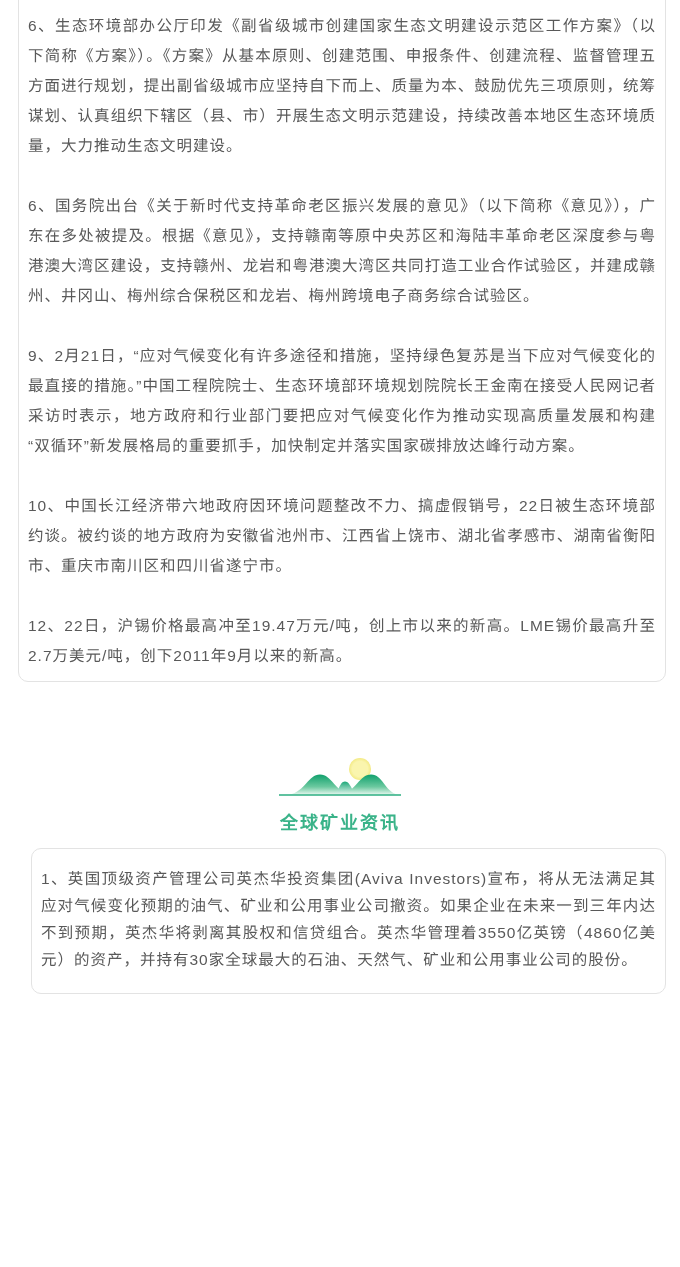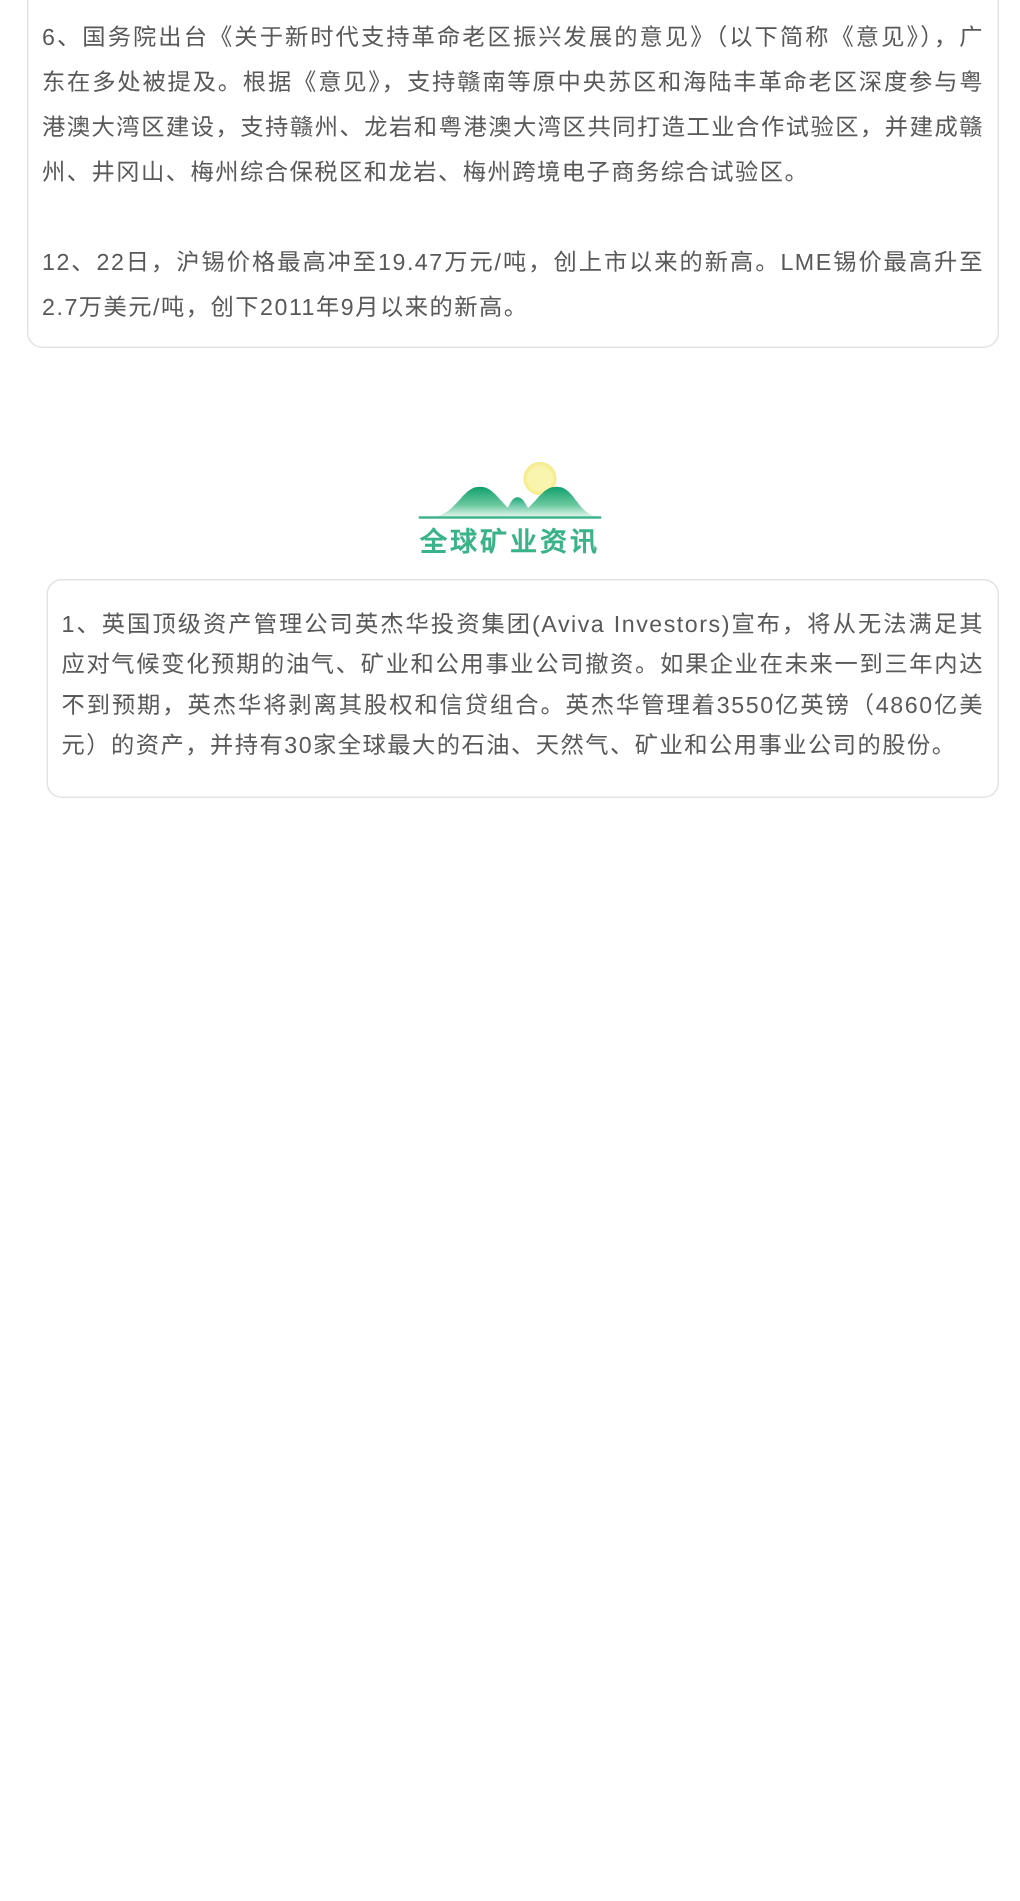--- a/index.html
+++ b/index.html
@@ -43,33 +43,36 @@
   }
   .logo-block {
     margin-top: 74px;
     text-align: center;
   }
   .logo-art {
     display: block;
     margin: 0 auto;
   }
   .logo-title {
-    margin-top: 2px;
+    margin-top: 14px;
     color: #3ab389;
     font-size: 18px;
     font-weight: bold;
     letter-spacing: 2px;
     line-height: 26px;
   }
 </style>
 </head>
 <body>
 
 <div class="card card-1">
+  <p class="para">6、生态环境部办公厅印发《副省级城市创建国家生态文明建设示范区工作方案》（以下简称《方案》）。《方案》从基本原则、创建范围、申报条件、创建流程、监督管理五方面进行规划，提出副省级城市应坚持自下而上、质量为本、鼓励优先三项原则，统筹谋划、认真组织下辖区（县、市）开展生态文明示范建设，持续改善本地区生态环境质量，大力推动生态文明建设。</p>
   <p class="para">6、国务院出台《关于新时代支持革命老区振兴发展的意见》（以下简称《意见》），广东在多处被提及。根据《意见》，支持赣南等原中央苏区和海陆丰革命老区深度参与粤港澳大湾区建设，支持赣州、龙岩和粤港澳大湾区共同打造工业合作试验区，并建成赣州、井冈山、梅州综合保税区和龙岩、梅州跨境电子商务综合试验区。</p>
+  <p class="para">9、2月21日，“应对气候变化有许多途径和措施，坚持绿色复苏是当下应对气候变化的最直接的措施。”中国工程院院士、生态环境部环境规划院院长王金南在接受人民网记者采访时表示，地方政府和行业部门要把应对气候变化作为推动实现高质量发展和构建“双循环”新发展格局的重要抓手，加快制定并落实国家碳排放达峰行动方案。</p>
+  <p class="para">10、中国长江经济带六地政府因环境问题整改不力、搞虚假销号，22日被生态环境部约谈。被约谈的地方政府为安徽省池州市、江西省上饶市、湖北省孝感市、湖南省衡阳市、重庆市南川区和四川省遂宁市。</p>
   <p class="para">12、22日，沪锡价格最高冲至19.47万元/吨，创上市以来的新高。LME锡价最高升至2.7万美元/吨，创下2011年9月以来的新高。</p>
 </div>
 
 <div class="logo-block">
   <svg class="logo-art" width="122" height="40" viewBox="0 0 122 40" xmlns="http://www.w3.org/2000/svg">
     <defs>
       <linearGradient id="hillGrad" x1="0" y1="0" x2="0" y2="1">
         <stop offset="0" stop-color="#10a06c"></stop>
         <stop offset="0.6" stop-color="#6cc9a0"></stop>
         <stop offset="1" stop-color="#eaf8f1"></stop>

